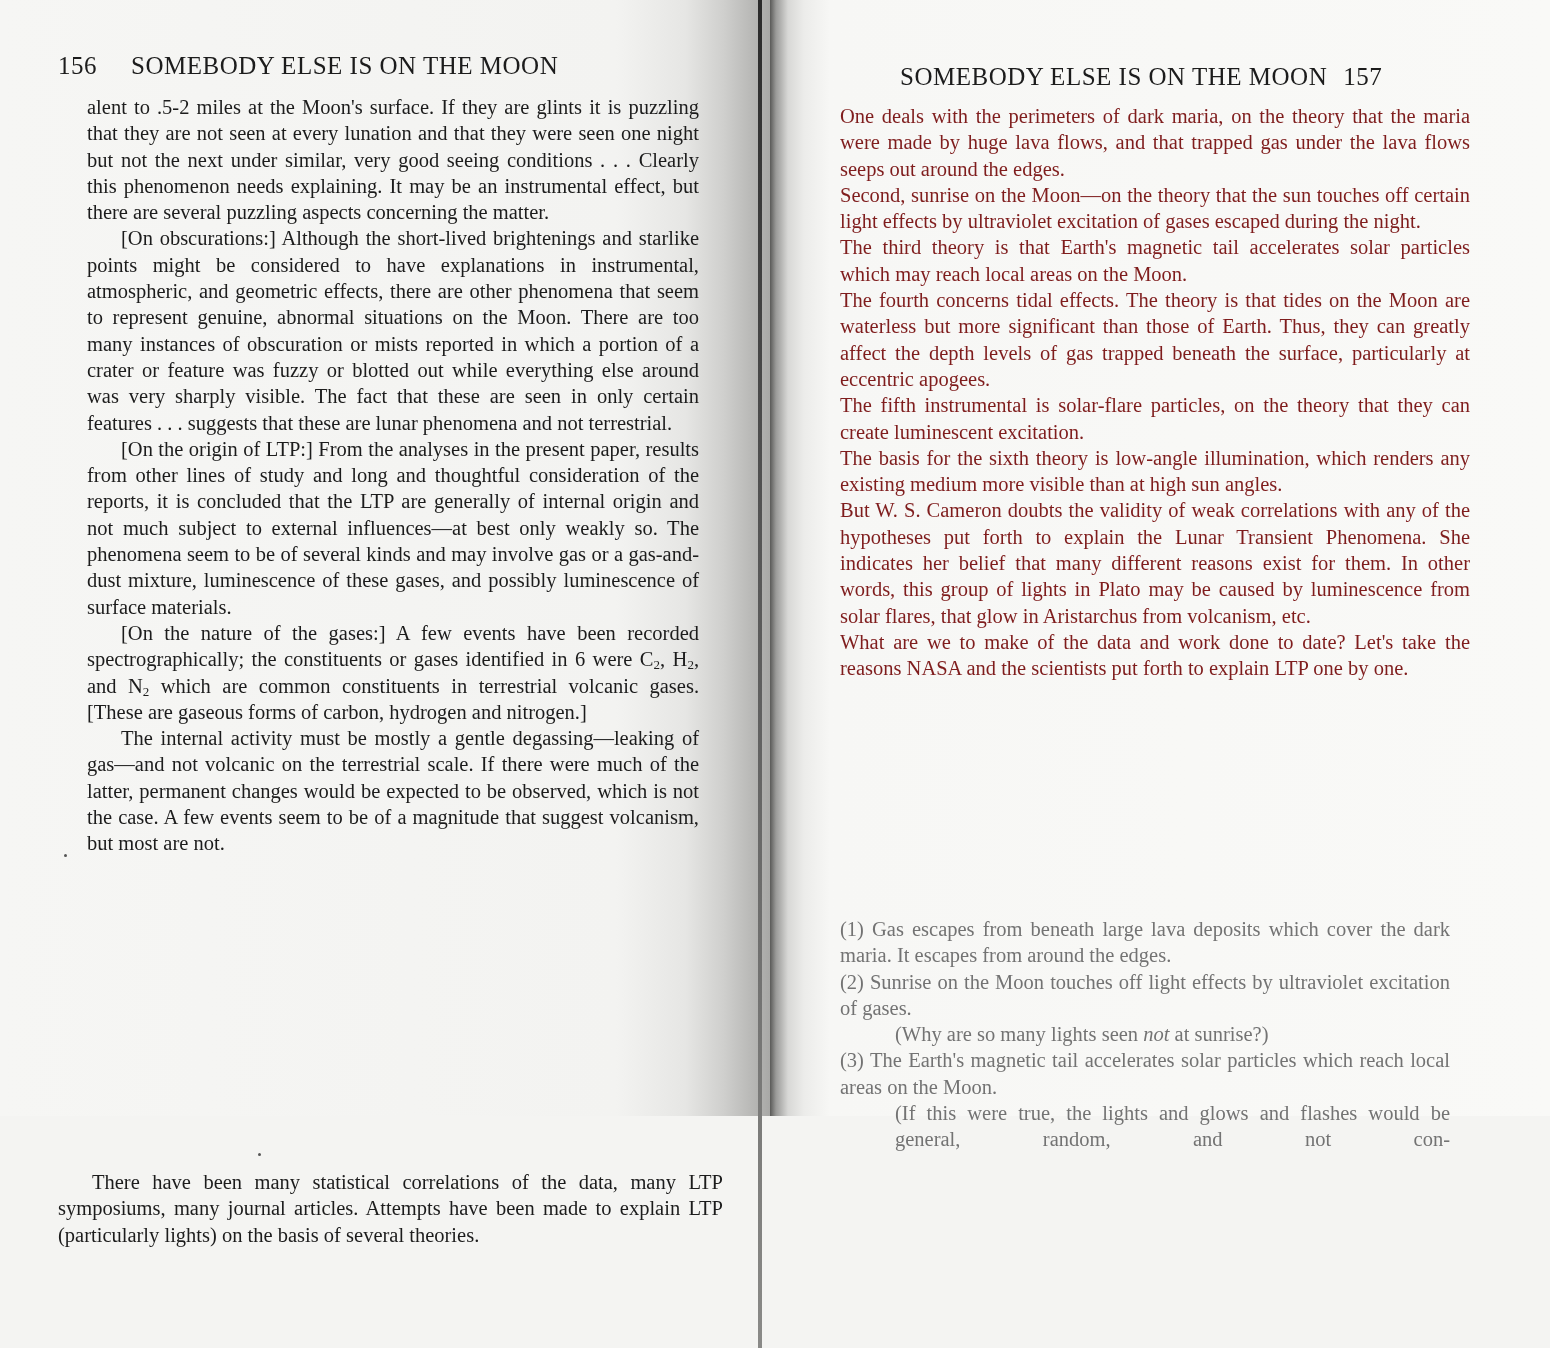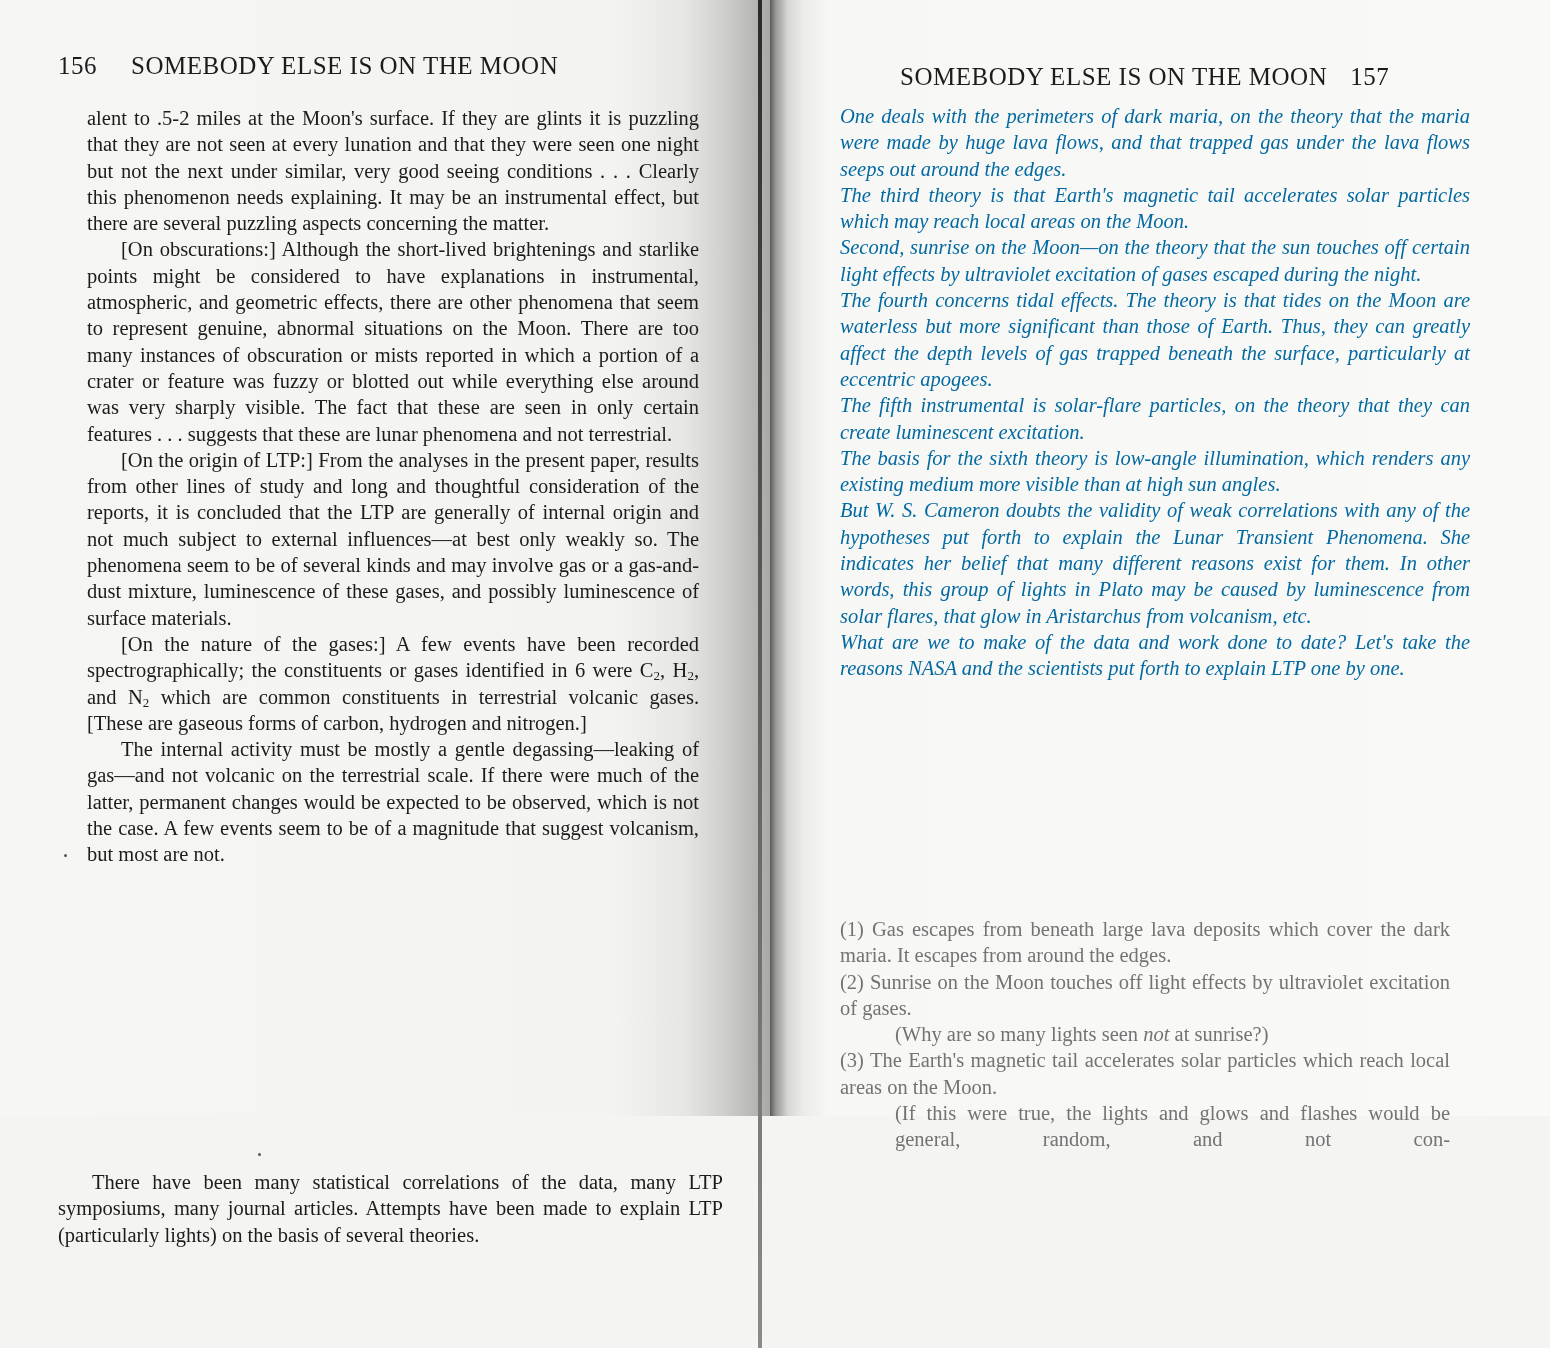--- a/index.html
+++ b/index.html
@@ -22,28 +22,28 @@
   .spine {
     position: absolute; left: 758px; top: 0; width: 4px; height: 1348px;
     background: linear-gradient(to bottom, #2a2a2a 0%, #555 40%, #8a8a88 100%);
   }
   .running-head {
     position: absolute; font-size: 25px; letter-spacing: 0.5px; white-space: nowrap;
   }
   .rh-left { left: 58px; top: 52px; }
   .rh-left .pnum { margin-right: 34px; }
   .rh-right { left: 900px; top: 63px; }
-  .rh-right .pnum { margin-left: 23px; }
+  .rh-right .pnum { margin-left: 16px; }
 
   .text-block {
     position: absolute; font-size: 20.5px; line-height: 26.3px; text-align: justify;
   }
-  .tb-left { left: 87px; top: 105px; width: 612px; }
+  .tb-left { left: 87px; top: 94px; width: 612px; }
   .tb-left-bottom { left: 58px; top: 1169px; width: 665px; }
-  .tb-right { left: 840px; top: 103px; width: 630px; color: #0369a1; font-style: italic; }
+  .tb-right { left: 840px; top: 103px; width: 630px; color: #7f1d1d; }
   .tb-right-list { left: 840px; top: 916px; width: 610px; color: #737373; }
 
   p { margin: 0; }
   .indent { text-indent: 34px; }
   .hang { text-indent: 0; }
   .sub { padding-left: 55px; }
   sub { font-size: 13px; vertical-align: -3px; line-height: 0; }
   em { font-style: italic; }
   .speck { position:absolute; width:3px; height:3px; border-radius:50%; background:#555; }
 </style>
@@ -76,22 +76,22 @@
 
   <div class="page page-right">
   </div>
 
   <div class="running-head rh-right">
     <span>SOMEBODY ELSE IS ON THE MOON</span><span class="pnum">157</span>
   </div>
 
   <div class="text-block tb-right">
     <p class="indent" style="text-indent:0">One deals with the perimeters of dark maria, on the theory that the maria were made by huge lava flows, and that trapped gas under the lava flows seeps out around the edges.</p>
+    <p class="indent" style="text-indent:0">Second, sunrise on the Moon—on the theory that the sun touches off certain light effects by ultraviolet excitation of gases escaped during the night.</p>
     <p class="indent" style="text-indent:0">The third theory is that Earth's magnetic tail accelerates solar particles which may reach local areas on the Moon.</p>
-    <p class="indent" style="text-indent:0">Second, sunrise on the Moon—on the theory that the sun touches off certain light effects by ultraviolet excitation of gases escaped during the night.</p>
     <p class="indent" style="text-indent:0">The fourth concerns tidal effects. The theory is that tides on the Moon are waterless but more significant than those of Earth. Thus, they can greatly affect the depth levels of gas trapped beneath the surface, particularly at eccentric apogees.</p>
     <p class="indent" style="text-indent:0">The fifth instrumental is solar-flare particles, on the theory that they can create luminescent excitation.</p>
     <p class="indent" style="text-indent:0">The basis for the sixth theory is low-angle illumination, which renders any existing medium more visible than at high sun angles.</p>
     <p class="indent" style="text-indent:0">But W. S. Cameron doubts the validity of weak correlations with any of the hypotheses put forth to explain the Lunar Transient Phenomena. She indicates her belief that many different reasons exist for them. In other words, this group of lights in Plato may be caused by luminescence from solar flares, that glow in Aristarchus from volcanism, etc.</p>
     <p class="indent" style="text-indent:0">What are we to make of the data and work done to date? Let's take the reasons NASA and the scientists put forth to explain LTP one by one.</p>
   </div>
 
   <div class="text-block tb-right-list">
     <p class="hang">(1) Gas escapes from beneath large lava deposits which cover the dark maria. It escapes from around the edges.</p>
     <p class="hang">(2) Sunrise on the Moon touches off light effects by ultraviolet excitation of gases.</p>

